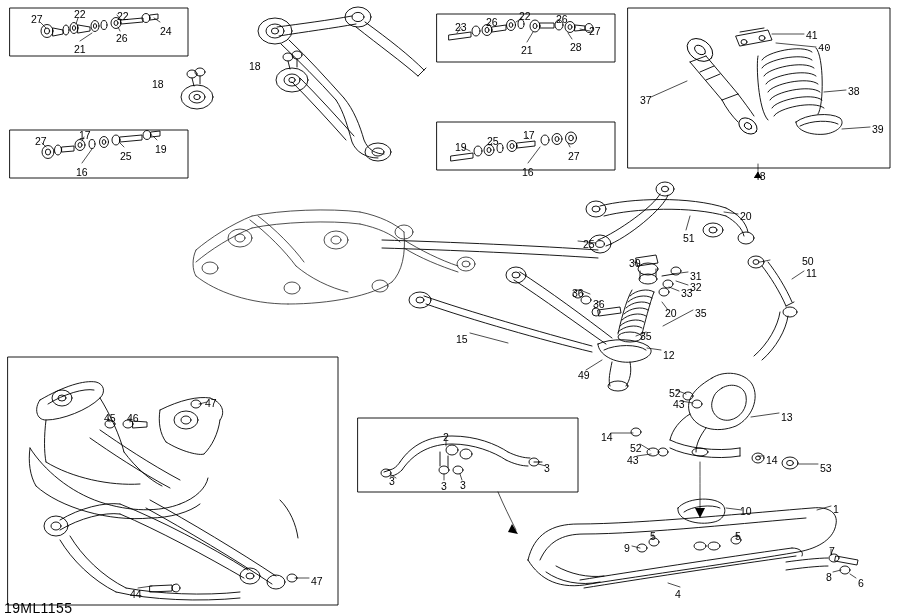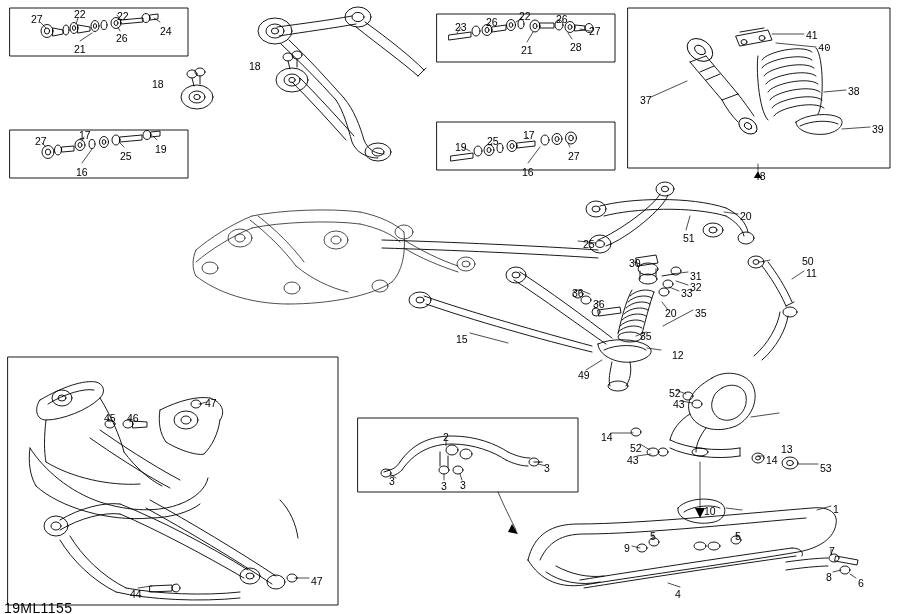--- a/index.html
+++ b/index.html
@@ -536,42 +536,42 @@
       <div class="num" style="left: 802px; top: 256px;">50</div>
       <div class="num" style="left: 806px; top: 268px;">11</div>
       <div class="num" style="left: 572px; top: 288px;">36</div>
       <div class="num" style="left: 690px; top: 282px;">32</div>
       <div class="num" style="left: 681px; top: 288px;">33</div>
       <div class="num" style="left: 593px; top: 299px;">36</div>
       <div class="num" style="left: 665px; top: 308px;">20</div>
       <div class="num" style="left: 695px; top: 308px;">35</div>
       <div class="num" style="left: 640px; top: 331px;">35</div>
       <div class="num" style="left: 456px; top: 334px;">15</div>
-      <div class="num" style="left: 663px; top: 350px; margin-left: 9px;">12</div>
+      <div class="num" style="left: 663px; top: 350px;">12</div>
       <div class="num" style="left: 578px; top: 370px;">49</div>
       <div class="num" style="left: 669px; top: 388px;">52</div>
       <div class="num" style="left: 673px; top: 399px;">43</div>
-      <div class="num" style="left: 781px; top: 412px; margin-top: 32px;">13</div>
+      <div class="num" style="left: 781px; top: 412px;">13</div>
       <div class="num" style="left: 601px; top: 432px;">14</div>
       <div class="num" style="left: 630px; top: 443px;">52</div>
       <div class="num" style="left: 627px; top: 455px;">43</div>
       <div class="num" style="left: 766px; top: 455px;">14</div>
       <div class="num" style="left: 820px; top: 463px;">53</div>
       <div class="num" style="left: 205px; top: 398px;">47</div>
       <div class="num" style="left: 104px; top: 413px;">45</div>
       <div class="num" style="left: 127px; top: 413px;">46</div>
       <div class="num" style="left: 130px; top: 589px;">44</div>
       <div class="num" style="left: 311px; top: 576px;">47</div>
       <div class="num" style="left: 443px; top: 432px;">2</div>
       <div class="num" style="left: 389px; top: 476px;">3</div>
       <div class="num" style="left: 441px; top: 481px;">3</div>
       <div class="num" style="left: 460px; top: 480px;">3</div>
       <div class="num" style="left: 544px; top: 463px;">3</div>
       <div class="num" style="left: 833px; top: 504px;">1</div>
-      <div class="num" style="left: 704px; top: 506px;">10</div>
+      <div class="num" style="left: 740px; top: 506px;">10</div>
       <div class="num" style="left: 650px; top: 531px;">5</div>
       <div class="num" style="left: 735px; top: 531px;">5</div>
       <div class="num" style="left: 624px; top: 543px;">9</div>
       <div class="num" style="left: 829px; top: 546px;">7</div>
       <div class="num" style="left: 826px; top: 572px;">8</div>
       <div class="num" style="left: 858px; top: 578px;">6</div>
       <div class="num" style="left: 675px; top: 589px;">4</div>
     </div>
 
   <div class="code">19ML1155</div>

